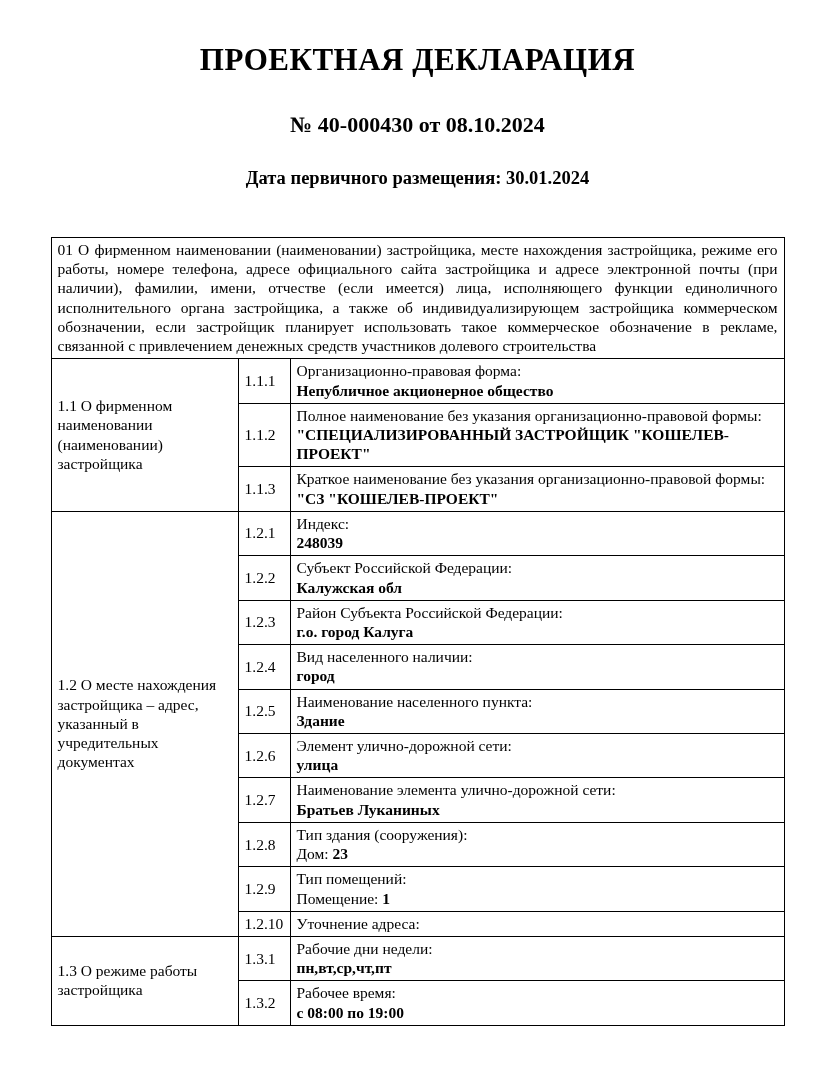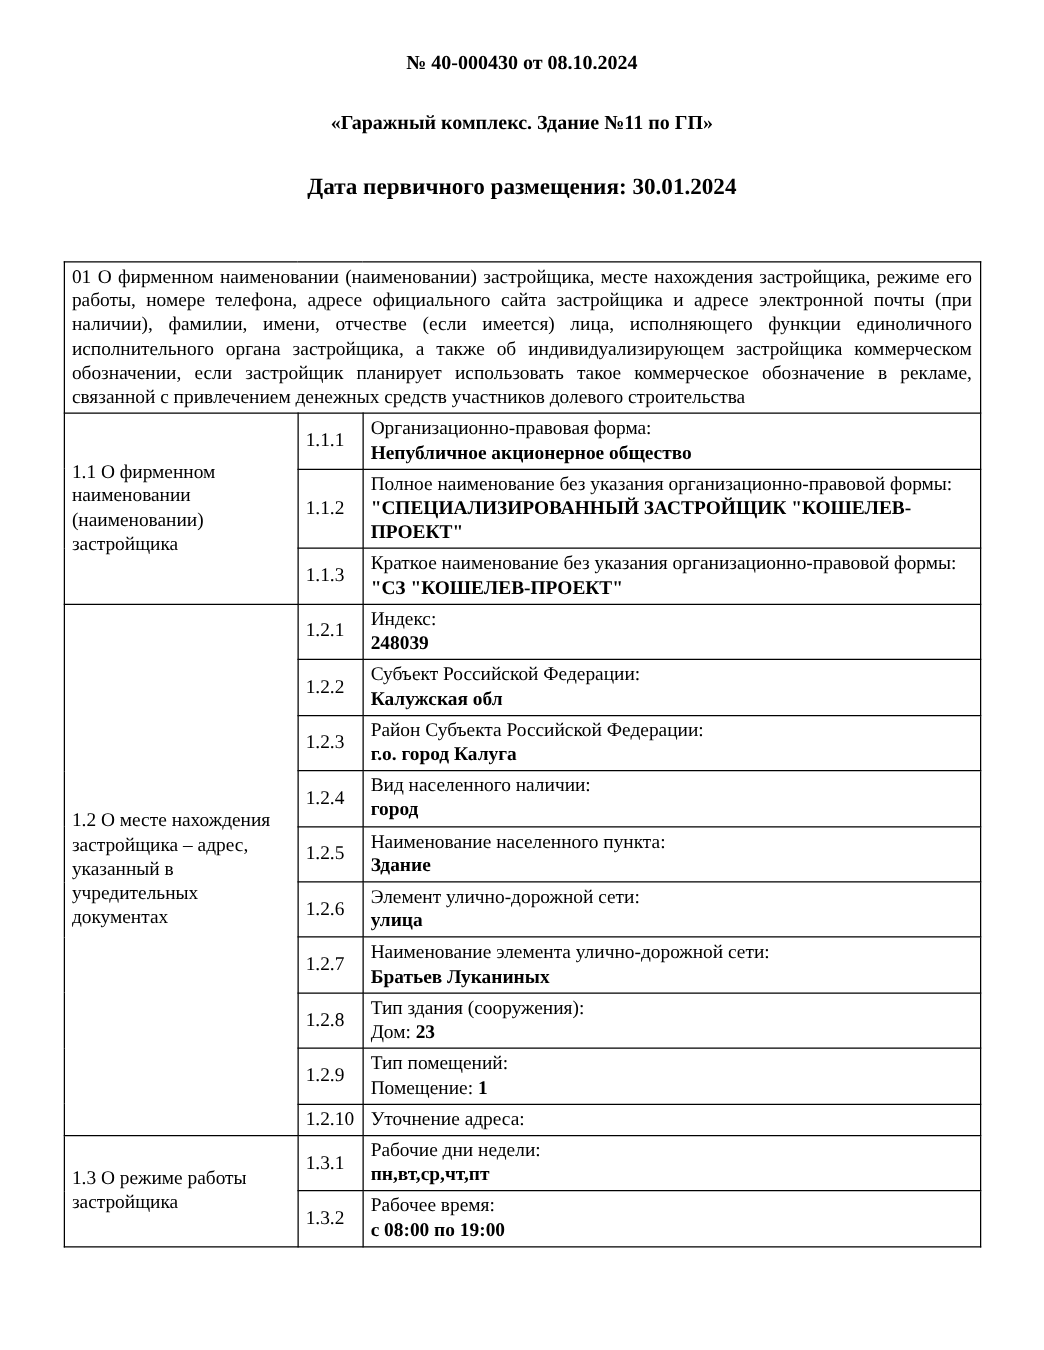--- a/index.html
+++ b/index.html
@@ -20,21 +20,21 @@
   .doc-title {
     text-align: center;
     font-weight: bold;
     font-size: 31px;
     letter-spacing: 0.5px;
     margin: 0 0 34px 0;
   }
   .doc-subline {
     text-align: center;
     font-weight: bold;
-    font-size: 16px;
+    font-size: 22px;
     margin: 0 0 30px 0;
   }
   .doc-subline.object {
     margin-bottom: 32px;
   }
   .doc-subline.date {
     font-size: 18.5px;
     margin-bottom: 48px;
   }
   table.decl {
@@ -74,24 +74,24 @@
   }
   .row-value b {
     font-weight: bold;
   }
 </style>
 </head>
 <body>
 
 <div class="page">
 
+  <h1 class="doc-title">ПРОЕКТНАЯ ДЕКЛАРАЦИЯ</h1>
 
   <div class="doc-subline">№ 40-000430 от 08.10.2024</div>
 
-  <div class="doc-subline object">«Гаражный комплекс. Здание №11 по ГП»</div>
 
   <div class="doc-subline date">Дата первичного размещения: 30.01.2024</div>
 
   <table class="decl">
     <colgroup>
       <col style="width:187px">
       <col style="width:52px">
       <col>
     </colgroup>
     <tbody>

